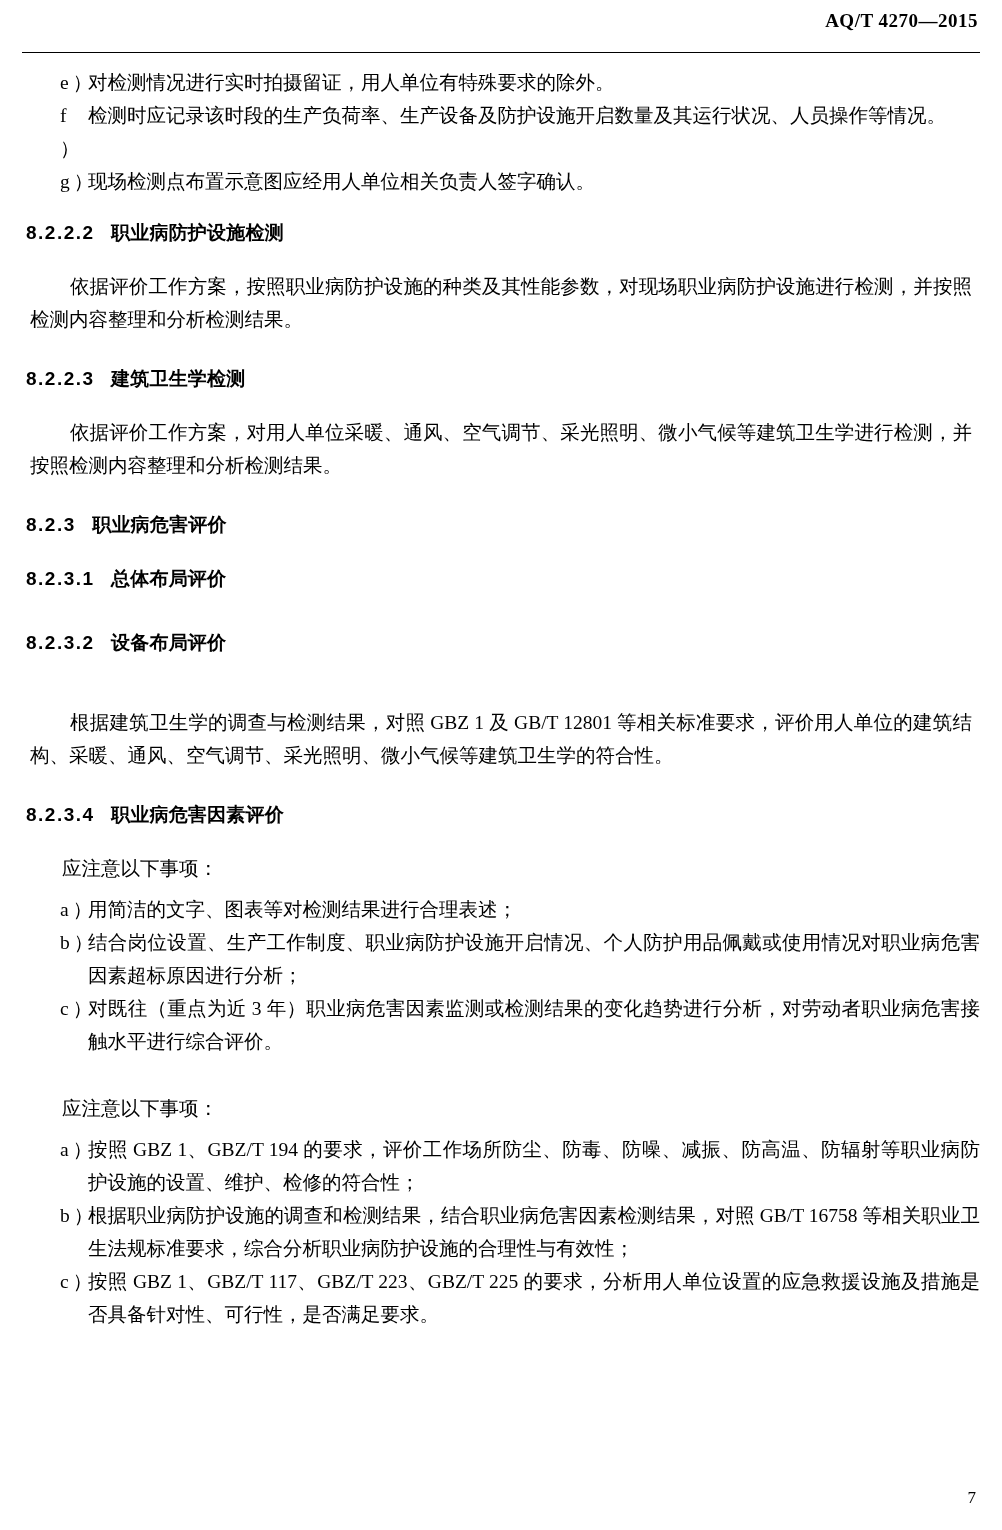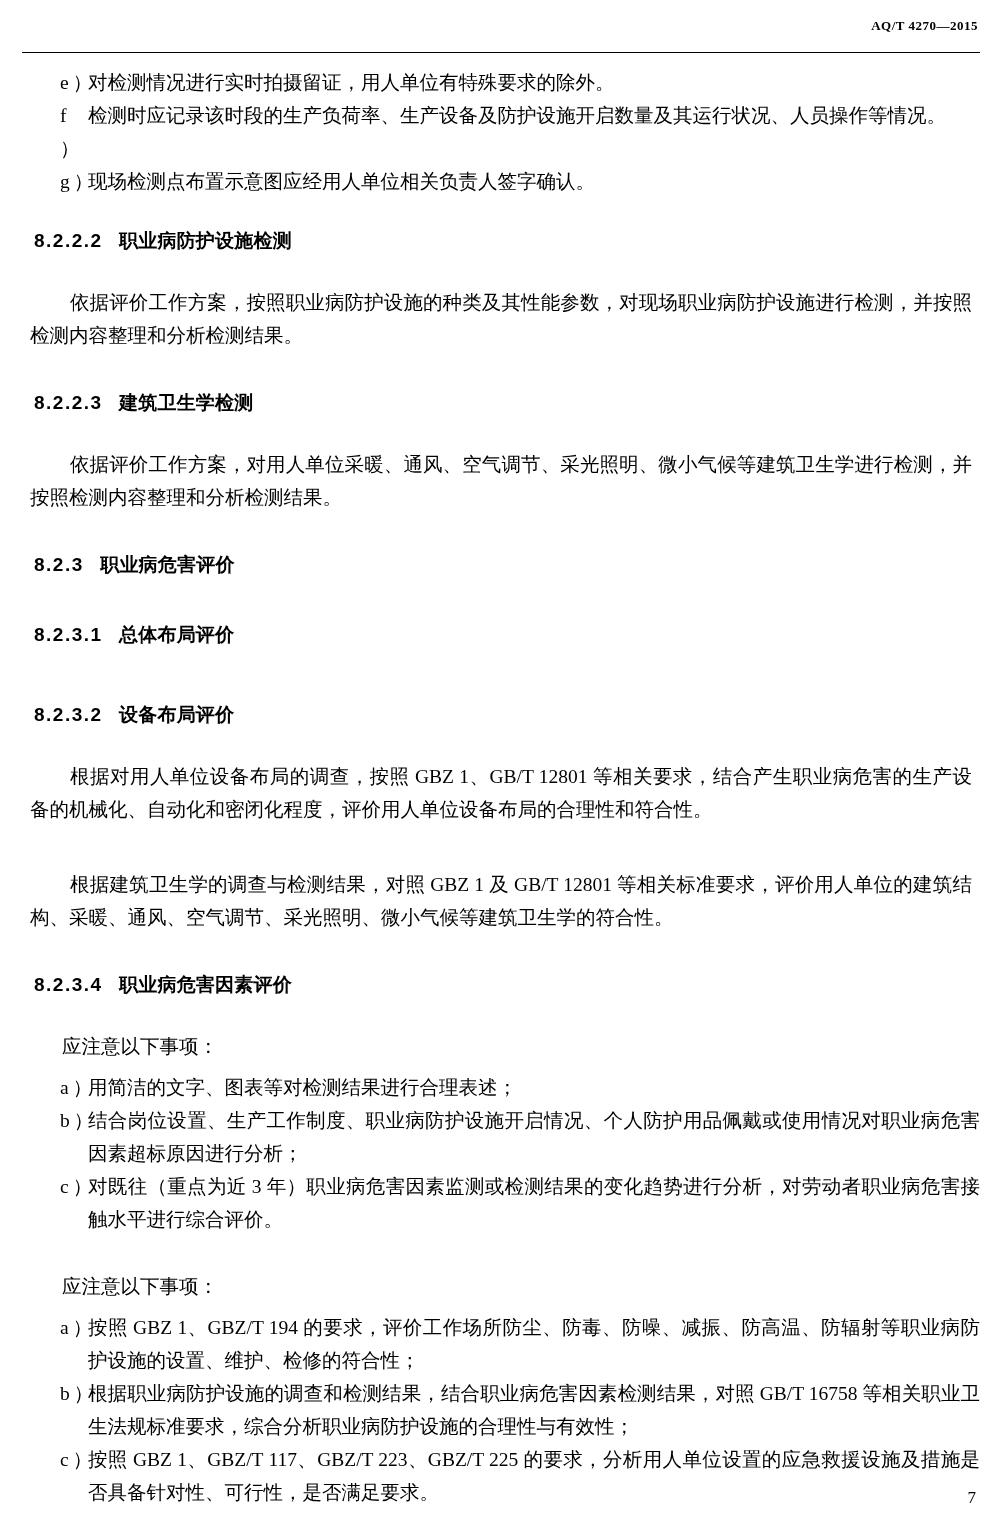--- a/index.html
+++ b/index.html
@@ -17,25 +17,25 @@
   }
   .page {
     position: relative;
     width: 1002px;
     height: 1530px;
     box-sizing: border-box;
     padding: 0;
   }
   .header {
     position: absolute;
-    top: 18px;
+    top: 10px;
     right: 24px;
     font-family: "Liberation Serif", "DejaVu Serif", serif;
     font-weight: bold;
-    font-size: 13px;
+    font-size: 19px;
     letter-spacing: 0.5px;
   }
   .rule {
     position: absolute;
     top: 52px;
     left: 22px;
     right: 22px;
     height: 1px;
     background: #000;
   }
@@ -75,21 +75,21 @@
   }
   .para.ind1 {
     margin-left: 40px;
     text-indent: 0;
   }
   .heading {
     font-family: "Liberation Sans", "DejaVu Sans", sans-serif;
     font-weight: bold;
     font-size: 19px;
     line-height: 30px;
-    margin: 12px;
+    margin: 4px;
     letter-spacing: 0.2px;
   }
   .h-num {
     letter-spacing: 1.5px;
   }
   .gap-s { height: 10px; }
   .gap-m { height: 16px; }
   .footer {
     position: absolute;
     bottom: 22px;
@@ -154,21 +154,20 @@
     </div>
     <div class="gap-s"></div>
 
     <div class="gap-m"></div>
 
     <div class="heading">
       <span class="h-num">8.2.3.2</span>
       &nbsp;&nbsp;<span>设备布局评价</span>
     </div>
     <div class="gap-s"></div>
-    <div class="para">根据对用人单位设备布局的调查，按照 GBZ 1、GB/T 12801 等相关要求，结合产生职业病危害的生产设备的机械化、自动化和密闭化程度，评价用人单位设备布局的合理性和符合性。</div>
 
     <div class="gap-m"></div>
 
     <div class="gap-s"></div>
     <div class="para">根据建筑卫生学的调查与检测结果，对照 GBZ 1 及 GB/T 12801 等相关标准要求，评价用人单位的建筑结构、采暖、通风、空气调节、采光照明、微小气候等建筑卫生学的符合性。</div>
 
     <div class="gap-m"></div>
 
     <div class="heading">
       <span class="h-num">8.2.3.4</span>

